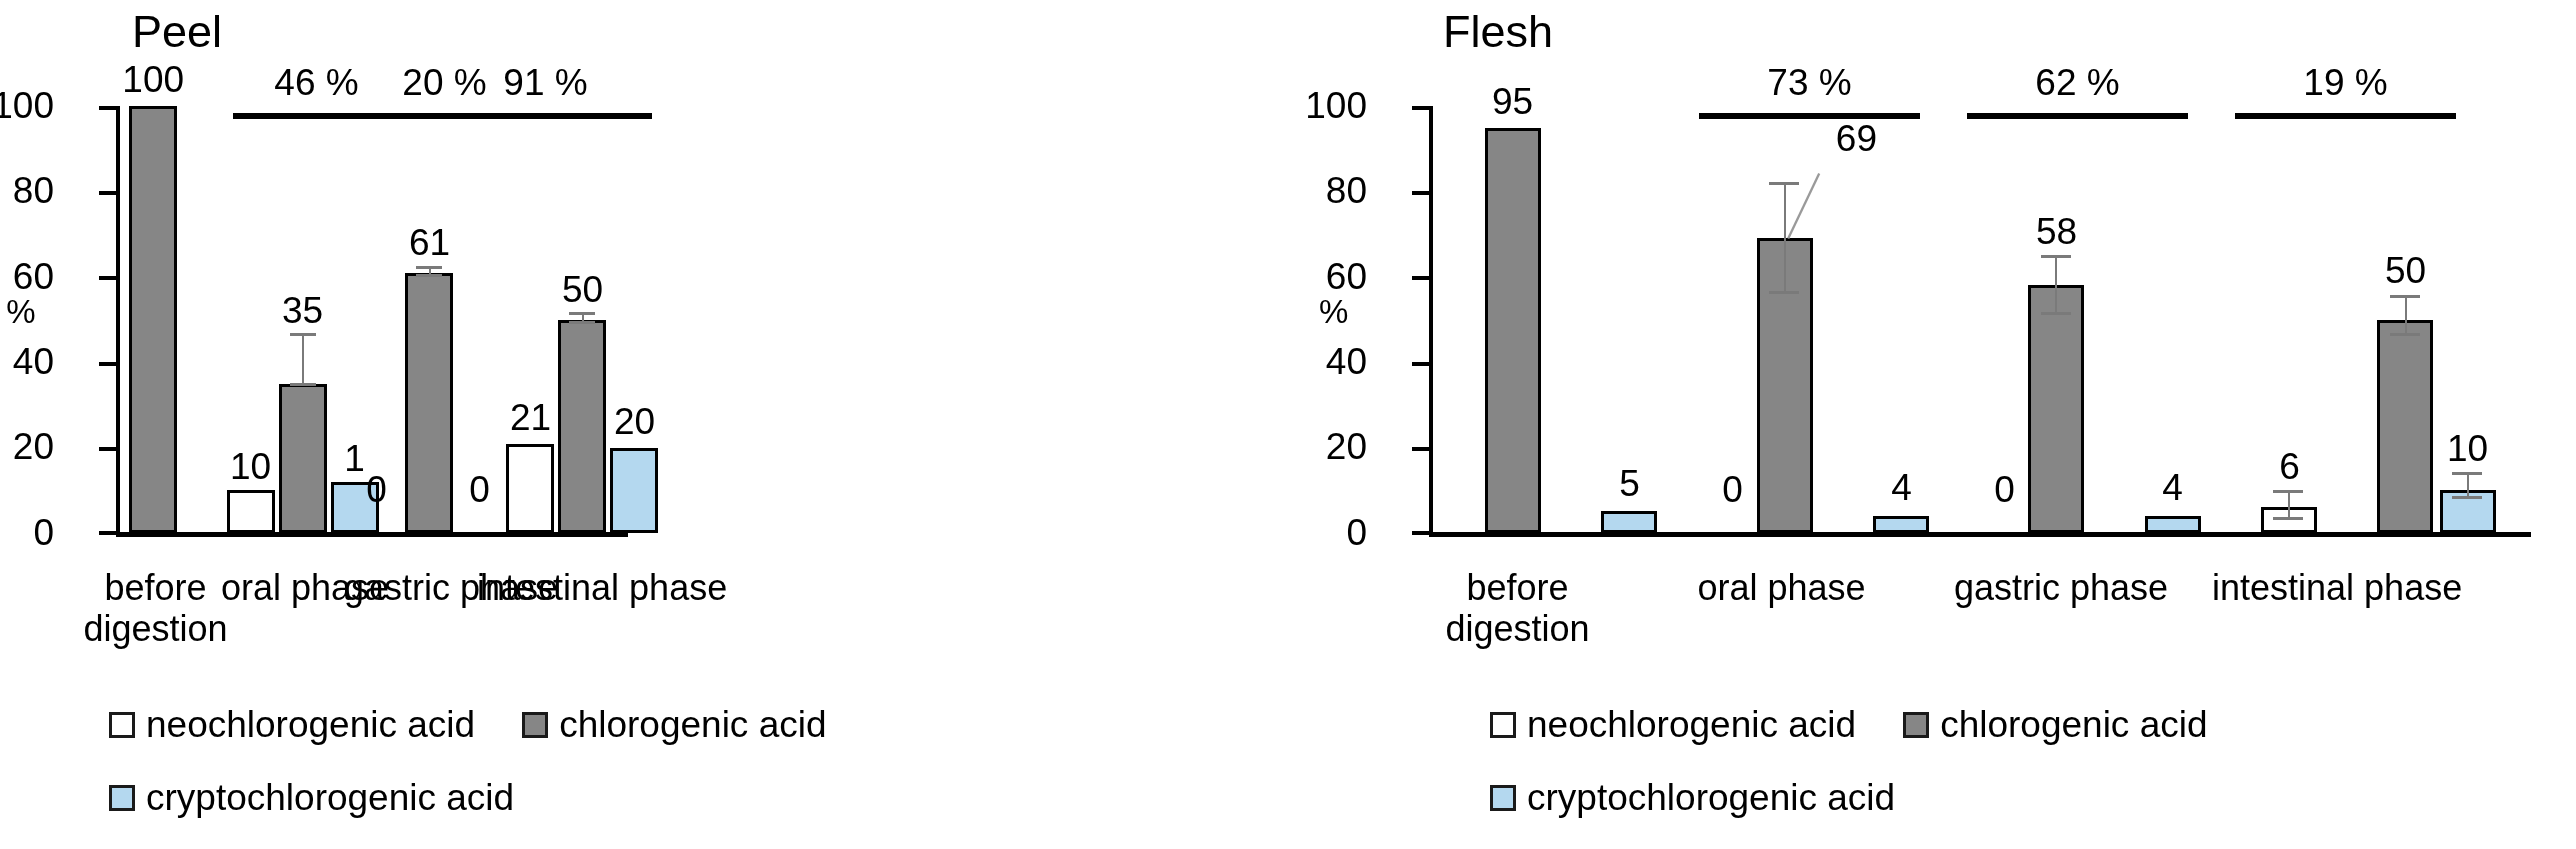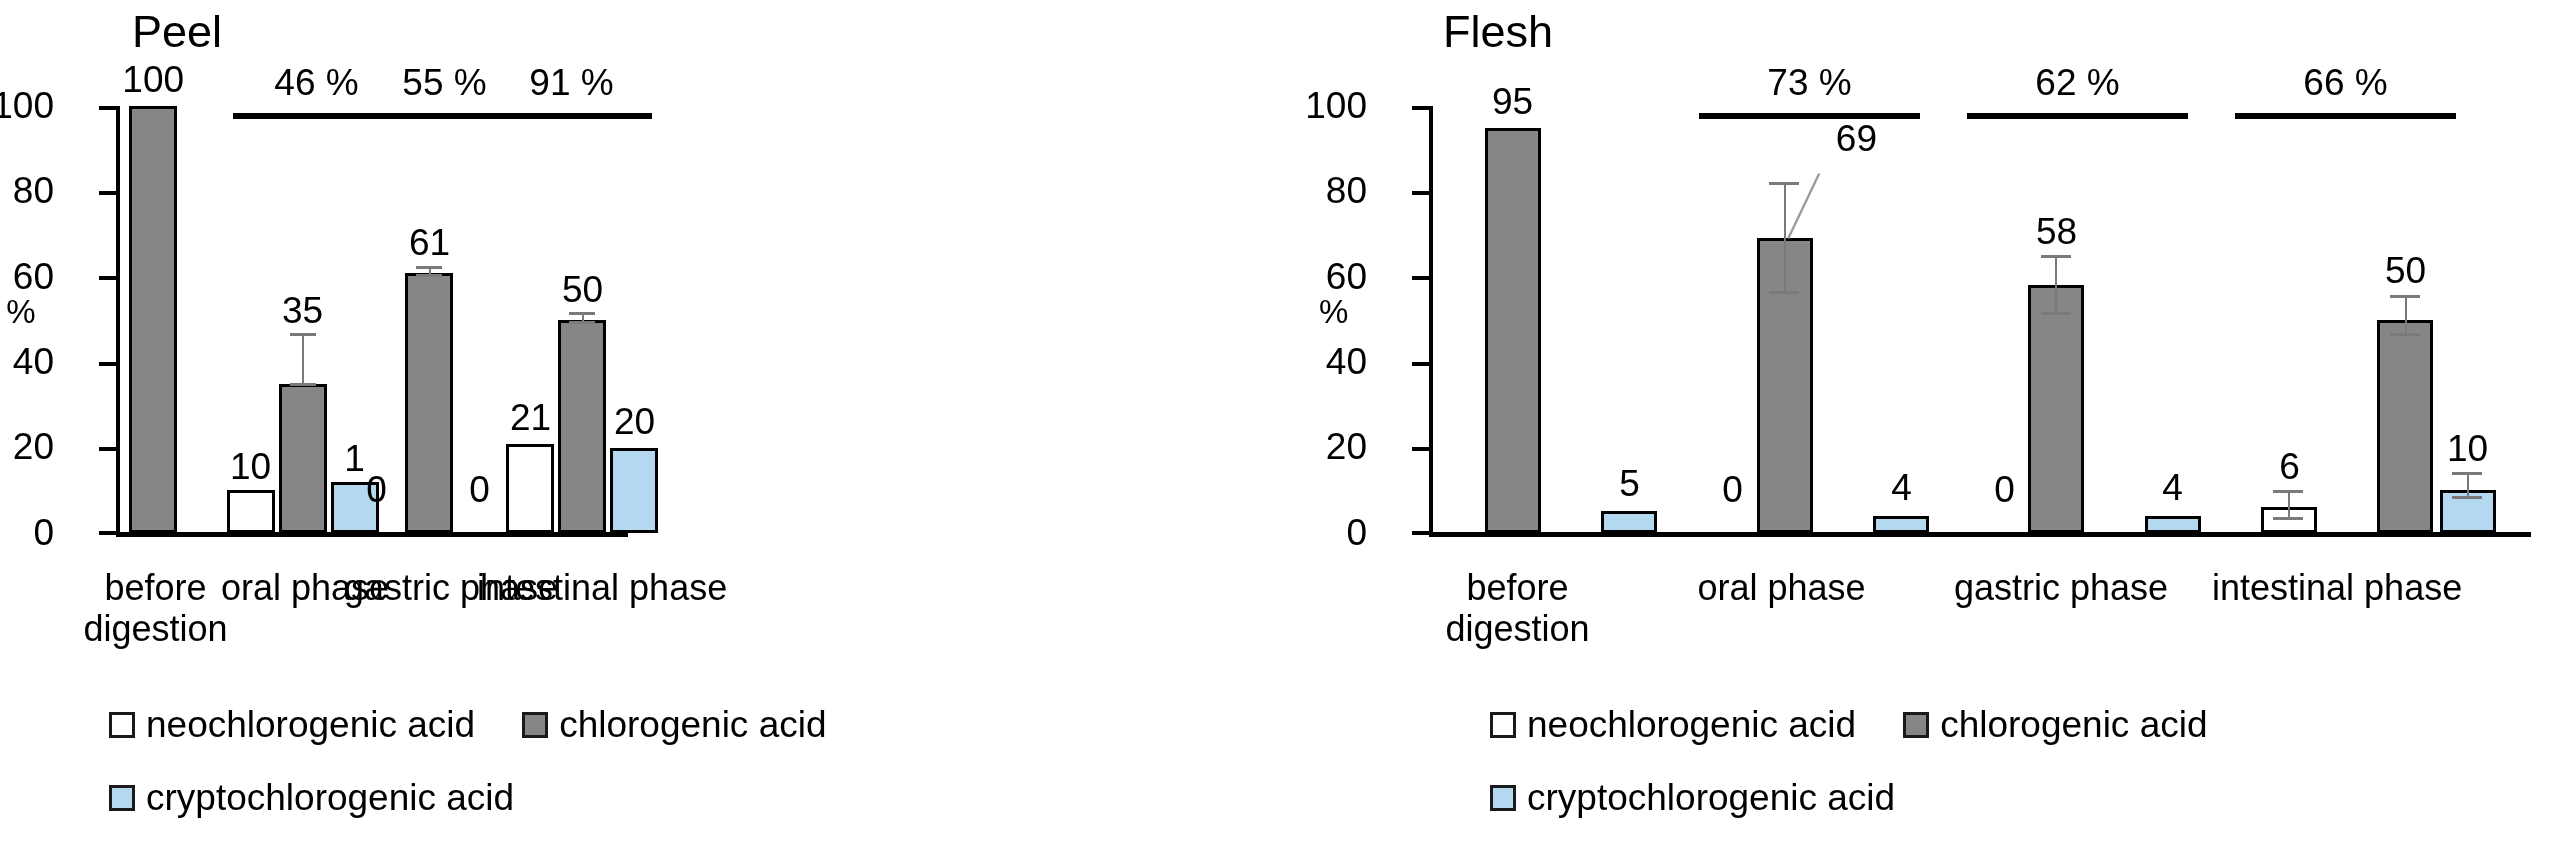--- a/index.html
+++ b/index.html
@@ -72,24 +72,24 @@
     <div class="tick" style="left:99px;top:362px;"></div>
     <div class="tick" style="left:99px;top:447px;"></div>
     <div class="tick" style="left:99px;top:531px;"></div>
 
     <div class="axis-h" style="left:116px;top:532px;width:512px;"></div>
 
     <div class="bracket-line" style="left:233px;top:113px;width:167px;"></div>
     <div class="bracket-label" style="left:233px;top:64px;width:167px;">46 %</div>
 
     <div class="bracket-line" style="left:361px;top:113px;width:167px;"></div>
-    <div class="bracket-label" style="left:361px;top:64px;width:167px;">55 %</div>
+    <div class="bracket-label" style="left:361px;top:64px;width:167px;">20 %</div>
 
     <div class="bracket-line" style="left:485px;top:113px;width:167px;"></div>
-    <div class="bracket-label" style="left:488px;top:64px;width:167px;">91 %</div>
+    <div class="bracket-label" style="left:462px;top:64px;width:167px;">91 %</div>
 
     <div class="plot" style="left:116px;top:106px;width:512px;height:427px;">
 
       <div class="bar chloro" style="left:13px;width:48px;height:427px;"></div>
       <div class="val-label" style="left:-2.3px;top:-45px;width:79px;">100</div>
 
       <div class="bar neo" style="left:111px;width:48px;height:43px;"></div>
       <div class="val-label" style="left:95px;top:342px;width:79px;">10</div>
 
       <div class="bar chloro" style="left:163px;width:48px;height:149px;"></div>
@@ -174,21 +174,21 @@
 
     <div class="axis-h" style="left:141px;top:532px;width:1102px;"></div>
 
     <div class="bracket-line" style="left:411px;top:113px;width:221px;"></div>
     <div class="bracket-label" style="left:411px;top:64px;width:221px;">73 %</div>
 
     <div class="bracket-line" style="left:679px;top:113px;width:221px;"></div>
     <div class="bracket-label" style="left:679px;top:64px;width:221px;">62 %</div>
 
     <div class="bracket-line" style="left:947px;top:113px;width:221px;"></div>
-    <div class="bracket-label" style="left:947px;top:64px;width:221px;">66 %</div>
+    <div class="bracket-label" style="left:947px;top:64px;width:221px;">19 %</div>
 
     <div class="plot" style="left:141px;top:106px;width:1102px;height:427px;">
 
       <div class="bar chloro" style="left:56px;width:56px;height:405px;"></div>
       <div class="val-label" style="left:36px;top:-23px;width:95px;">95</div>
 
       <div class="bar crypto" style="left:172px;width:56px;height:22px;"></div>
       <div class="val-label" style="left:153px;top:359px;width:95px;">5</div>
 
       <div class="val-label" style="left:256px;top:365px;width:95px;">0</div>

